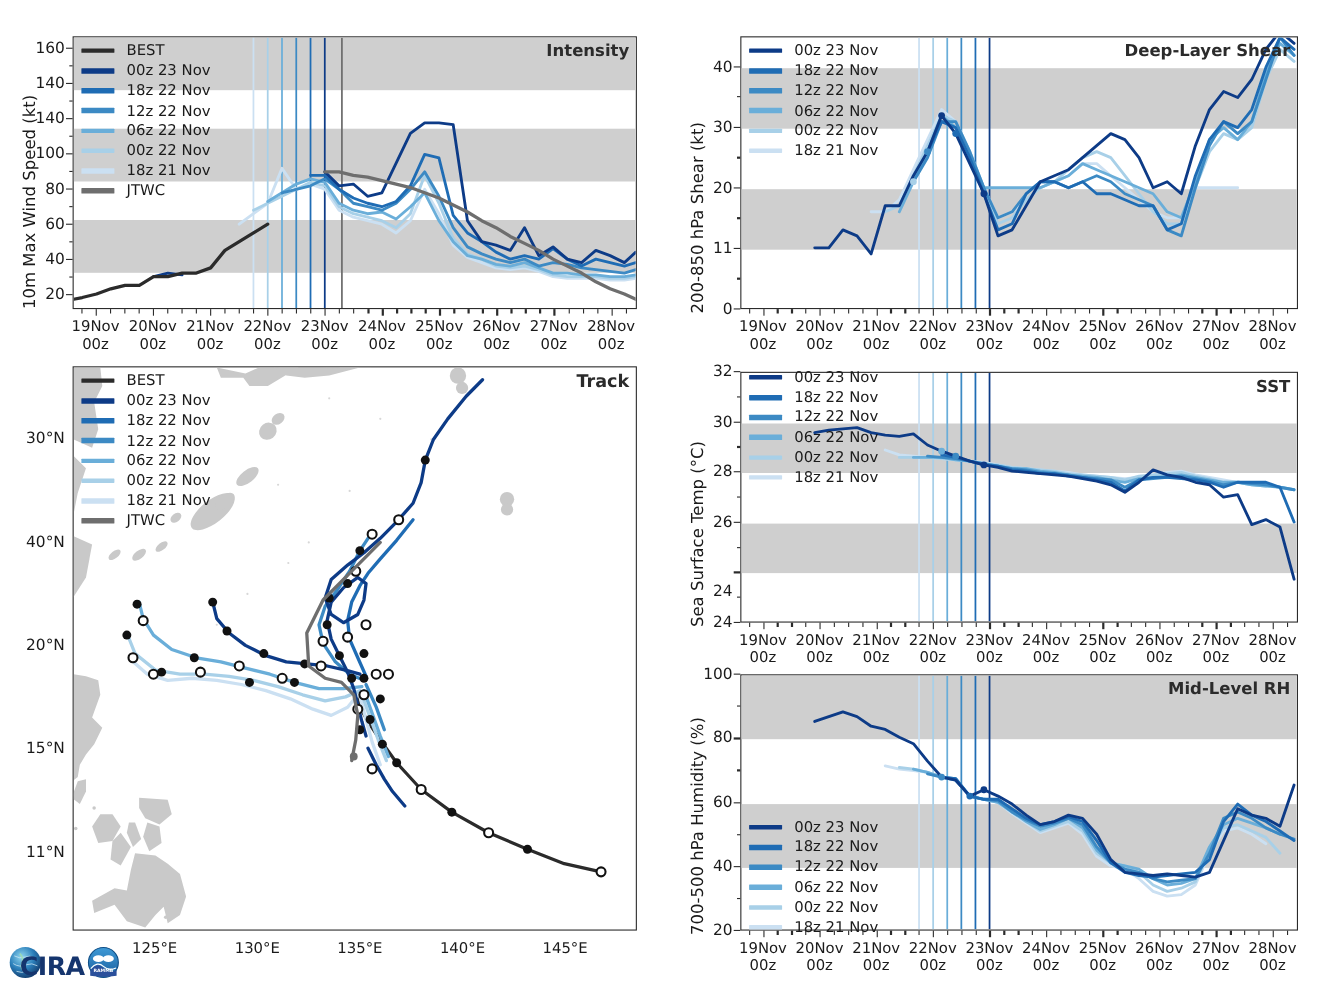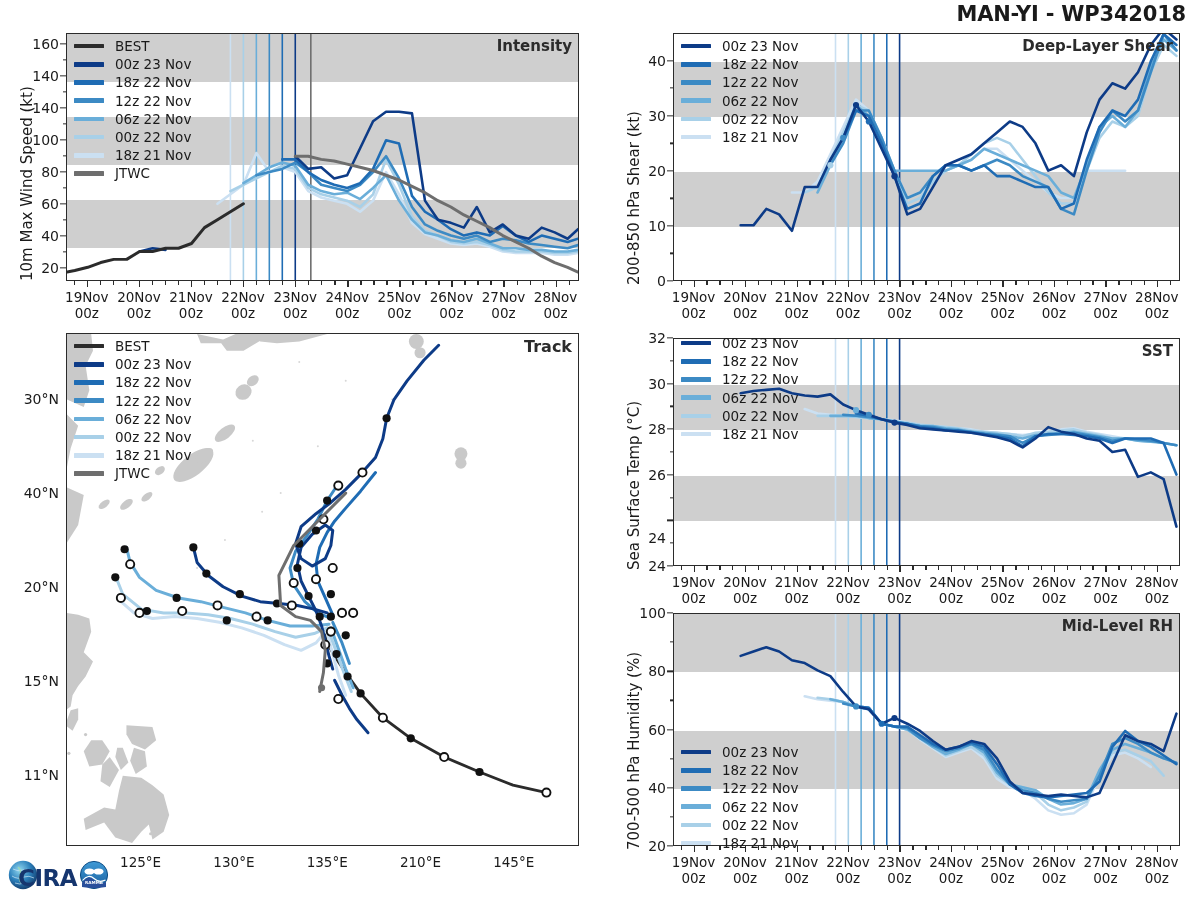--- a/index.html
+++ b/index.html
@@ -89,21 +89,20 @@
 
   .cira {
     position: absolute; left: 6px; top: 852px;
     width: 104px; height: 44px;
   }
 </style>
 </head>
 <body>
 <div id="root">
 
-<div class="title-right">MAN-YI - WP342018</div>
 
 <div class="panel" id="panel-intensity" style="left:66px; top:33px; width:513px; height:248px;">
   <div class="plotbox">
     <div class="bands">
           <div class="band" style="top: 166.4px; height: 48px; background: rgb(207, 207, 207);"></div>
           <div class="band" style="top: 83.2px; height: 48px; background: rgb(207, 207, 207);"></div>
           <div class="band" style="top: 0px; height: 48px; background: rgb(207, 207, 207);"></div>
         </div>
     <svg class="overlay" viewBox="0 0 513 248" preserveAspectRatio="none">
           <line x1="164.05583756345172" y1="0" x2="164.05583756345172" y2="248" stroke="#cbe0f2" stroke-width="1.6"></line>
@@ -262,21 +261,21 @@
           <circle cx="195.5939086294415" cy="88.17777777777778" r="3.1" fill="#1f6cb4"></circle>
           <circle cx="221.3299492385786" cy="143.2888888888889" r="3.1" fill="#0d3b87"></circle>
           <circle cx="156.98984771573592" cy="132.26666666666665" r="3.1" fill="#a8d0e8"></circle>
         </svg>
   </div>
   <div class="panel-label">Deep-Layer Shear</div>
   <div class="ylabel" style="left:-48px; top:252px;">200-850 hPa Shear (kt)</div>
   <div class="yticks">
         <div class="ytick" style="top: 248px;">0</div>
         <div class="ytick-mark" style="top: 248px;"></div>
-        <div class="ytick" style="top: 192.889px;">10</div>
+        <div class="ytick" style="top: 192.889px;">11</div>
         <div class="ytick-mark" style="top: 192.889px;"></div>
         <div class="ytick" style="top: 137.778px;">20</div>
         <div class="ytick-mark" style="top: 137.778px;"></div>
         <div class="ytick" style="top: 82.6667px;">30</div>
         <div class="ytick-mark" style="top: 82.6667px;"></div>
         <div class="ytick" style="top: 27.5556px;">40</div>
         <div class="ytick-mark" style="top: 27.5556px;"></div>
         <div class="ytick-mark minor" style="top: 220.444px;"></div>
         <div class="ytick-mark minor" style="top: 165.333px;"></div>
         <div class="ytick-mark minor" style="top: 110.222px;"></div>
@@ -476,21 +475,21 @@
         <div class="ytick" style="top: 441.593px;">11°N</div>
         <div class="ytick" style="top: 347.637px;">15°N</div>
         <div class="ytick" style="top: 253.681px;">20°N</div>
         <div class="ytick" style="top: 159.725px;">40°N</div>
         <div class="ytick" style="top: 65.7692px; text-align: right;">30°N</div>
       </div>
   <div class="xticks">
         <div class="xtick-lbl" style="left: 74.6182px; top: 521px;">125°E</div>
         <div class="xtick-lbl" style="left: 167.891px; top: 521px;">130°E</div>
         <div class="xtick-lbl" style="left: 261.164px; top: 521px;">135°E</div>
-        <div class="xtick-lbl" style="left: 354.436px; top: 521px;">210°E</div>
+        <div class="xtick-lbl" style="left: 354.436px; top: 521px;">140°E</div>
         <div class="xtick-lbl" style="left: 447.709px; top: 521px;">145°E</div>
       </div>
   <div class="legend" style="left:8px; top:4px;">
         <div class="legend-row">
           <div class="legend-swatch" style="background: rgb(43, 43, 43);"></div>
           <div class="legend-txt">BEST</div>
         </div>
         <div class="legend-row">
           <div class="legend-swatch" style="background: rgb(13, 59, 135);"></div>
           <div class="legend-txt">00z 23 Nov</div>

